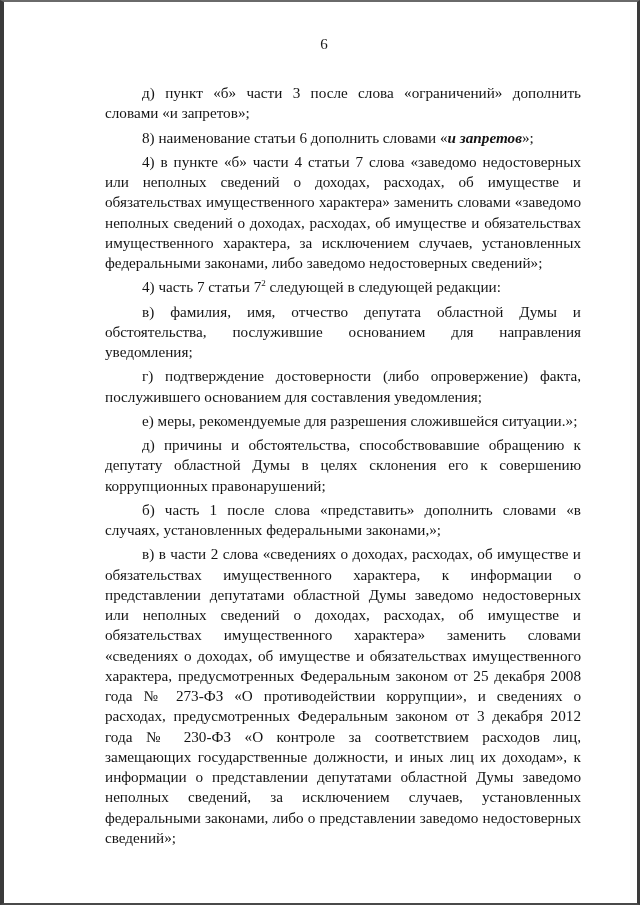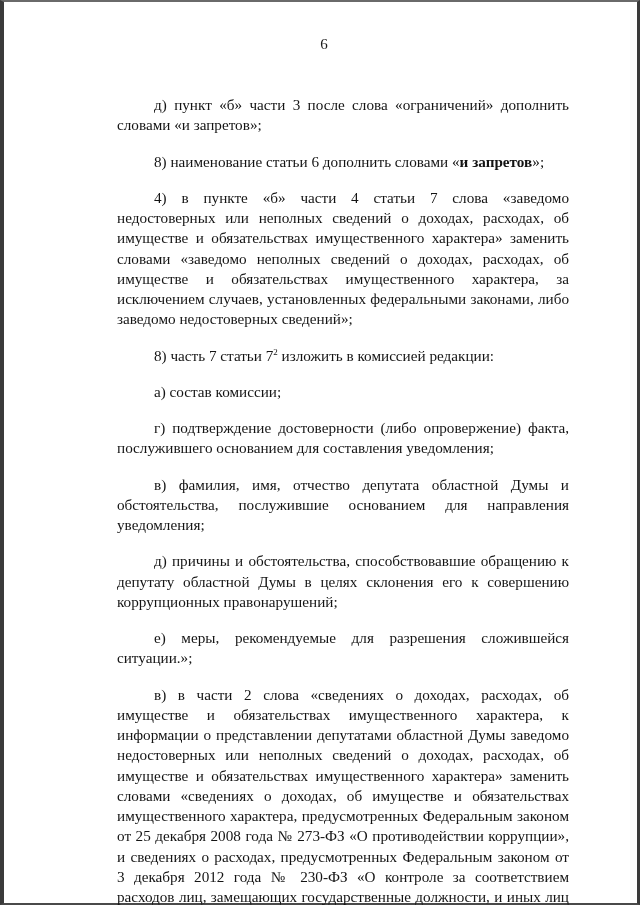--- a/index.html
+++ b/index.html
@@ -14,45 +14,45 @@
     }
     .page-number {
       position: absolute; top: 34px; left: 0; width: 640px; text-align: center;
       font-family: "Liberation Serif", "DejaVu Serif", serif; font-size: 15px; color: #1a1a1a;
     }
     .body-text {
       position: absolute; left: 97px; top: 77px; width: 484px;
       font-family: "Liberation Serif", "DejaVu Serif", serif;
       font-size: 15.2px; line-height: 20.25px; color: #141414;
     }
-    .body-text p { margin: 16px; text-align: justify; text-indent: 37px; }
+    .body-text p { margin: 4px; text-align: justify; text-indent: 37px; }
     .body-text p.last-left { text-align-last: left; }
-    .em { font-weight: bold; }
+    .em { font-style: italic; font-weight: bold; }
     sup { font-size: 9px; line-height: 0; vertical-align: super; }
   </style>
 </head>
 <body>
 
 <div class="page">
   <div class="page-number">6</div>
 
   <div class="body-text">
     <p class="last-left"><span>д) пункт «б» части 3 после слова «ограничений» дополнить словами «и запретов»;</span></p>
 
     <p class="last-left"><span>8) наименование статьи 6 дополнить словами «</span><span class="em">и запретов</span><span>»;</span></p>
 
     <p class="last-left"><span>4) в пункте «б» части 4 статьи 7 слова «заведомо недостоверных или неполных сведений о доходах, расходах, об имуществе и обязательствах имущественного характера» заменить словами «заведомо неполных сведений о доходах, расходах, об имуществе и обязательствах имущественного характера, за исключением случаев, установленных федеральными законами, либо заведомо недостоверных сведений»;</span></p>
 
-    <p class="last-left"><span>8) часть 7 статьи 7</span><sup>2</sup><span> изложить в комиссией редакции:</span></p>
+    <p class="last-left"><span>4) часть 7 статьи 7</span><sup>2</sup><span> следующей в следующей редакции:</span></p>
 
 
-    <p class="last-left"><span>а) состав комиссии;</span></p>
+    <p class="last-left"><span>в) фамилия, имя, отчество депутата областной Думы и обстоятельства, послужившие основанием для направления уведомления;</span></p>
     <p class="last-left"><span>г) подтверждение достоверности (либо опровержение) факта, послужившего основанием для составления уведомления;</span></p>
-    <p class="last-left"><span>в) фамилия, имя, отчество депутата областной Думы и обстоятельства, послужившие основанием для направления уведомления;</span></p>
+    <p class="last-left"><span>е) меры, рекомендуемые для разрешения сложившейся ситуации.»;</span></p>
     <p class="last-left"><span>д) причины и обстоятельства, способствовавшие обращению к депутату областной Думы в целях склонения его к совершению коррупционных правонарушений;</span></p>
-    <p class="last-left"><span>е) меры, рекомендуемые для разрешения сложившейся ситуации.»;</span></p>
 
 
 
+    <p class="last-left"><span>б) часть 1 после слова «представить» дополнить словами «в случаях, установленных федеральными законами,»;</span></p>
     <p class="last-left"><span>в) в части 2 слова «сведениях о доходах, расходах, об имуществе и обязательствах имущественного характера, к информации о представлении депутатами областной Думы заведомо недостоверных или неполных сведений о доходах, расходах, об имуществе и обязательствах имущественного характера» заменить словами «сведениях о доходах, об имуществе и обязательствах имущественного характера, предусмотренных Федеральным законом от 25 декабря 2008 года № 273-ФЗ «О противодействии коррупции», и сведениях о расходах, предусмотренных Федеральным законом от 3 декабря 2012 года № 230-ФЗ «О контроле за соответствием расходов лиц, замещающих государственные должности, и иных лиц их доходам», к информации о представлении депутатами областной Думы заведомо неполных сведений, за исключением случаев, установленных федеральными законами, либо о представлении заведомо недостоверных сведений»;</span></p>
 
   </div>
 </div>
 
 </body></html>

